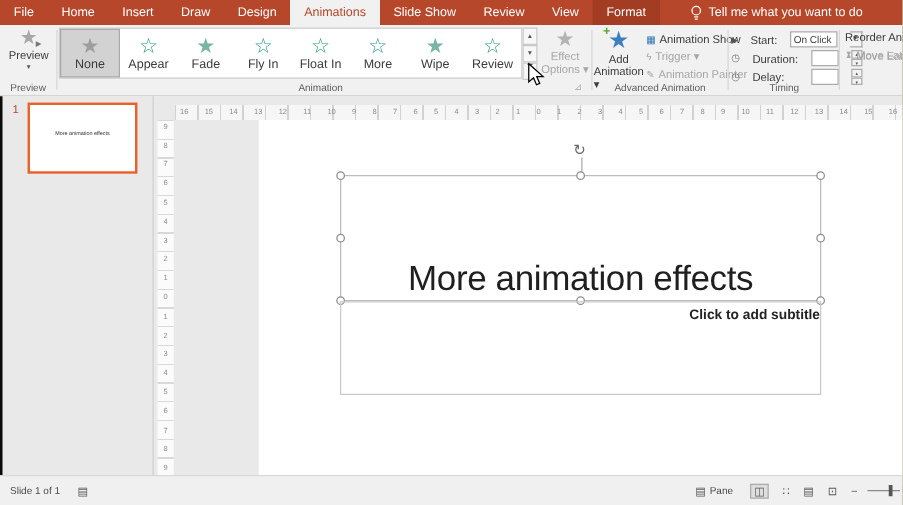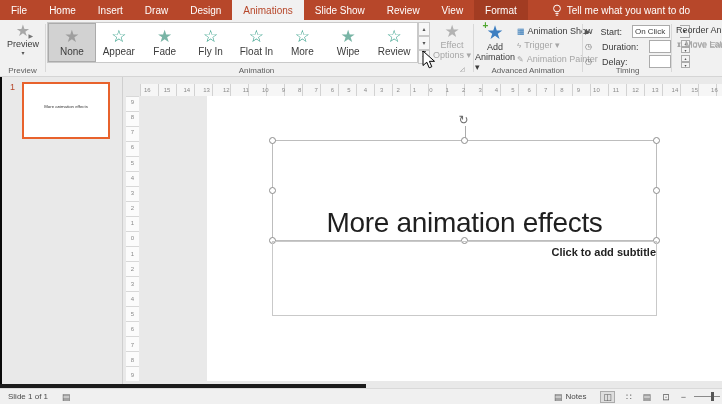--- a/index.html
+++ b/index.html
@@ -77,21 +77,21 @@
             background:#fff; }
   .rotline { position:absolute; left:50%; top:-15px; width:1px; height:12px; background:#ABABAB; }
   .rothandle { position:absolute; left:calc(50% - 6px); top:-28px; font-size:12px; color:#6A6A6A; }
   .subbox { position:absolute; left:272px; top:241px; width:385px; height:75px; border:1px solid #C9C9C9; }
   .subtext { position:absolute; top:4px; left:0; width:100%; text-align:right; font-size:11px;
              font-weight:bold; color:#222; }
 
   .darkstrip { position:absolute; left:0; top:384px; width:366px; height:4px; background:#1B1B1B; }
 
   
-  .statusbar { position:absolute; left:0; bottom:0; right:0; height:16px; background:#F0F0F0;
+  .statusbar { position:absolute; left:0; bottom:0; right:0; height:24px; background:#F0F0F0;
                border-top:1px solid #D9D9D9; display:flex; align-items:center; font-size:8px;
                color:#4A4A4A; padding:0 2px 0 8px; }
   .statusbar .spacer { flex:1; }
   .sicon { font-size:9px; color:#5A5A5A; margin-left:11px; }
   .sicon.sel { border:1px solid #ABABAB; background:#DEDEDE; padding:0 2px; }
   .notesbtn { display:flex; align-items:center; gap:3px; margin-left:11px; }
   .zoomtrack { position:relative; width:26px; height:1px; background:#8A8A8A; margin-left:8px; }
   .zoomhandle { position:absolute; left:17px; top:-4px; width:3px; height:9px; background:#555; }
 
   .cursor { position:absolute; left:422px; top:50px; z-index:20; }
@@ -338,21 +338,21 @@
   </div>
 
   <div class="darkstrip"></div>
 
   <div class="statusbar">
     <span>Slide 1 of 1</span>
     <span class="sicon" style="margin-left:14px;">▤</span>
     <span class="spacer"></span>
     <span class="notesbtn">
       <span style="font-size:9px;color:#5A5A5A;">▤</span>
-      <span>Notes</span>
+      <span>Pane</span>
     </span>
     <span class="sicon sel" style="margin-left:14px;">◫</span>
     <span class="sicon">∷</span>
     <span class="sicon">▤</span>
     <span class="sicon">⊡</span>
     <span class="sicon">−</span>
     <span class="zoomtrack">
       <span class="zoomhandle"></span>
     </span>
   </div>

